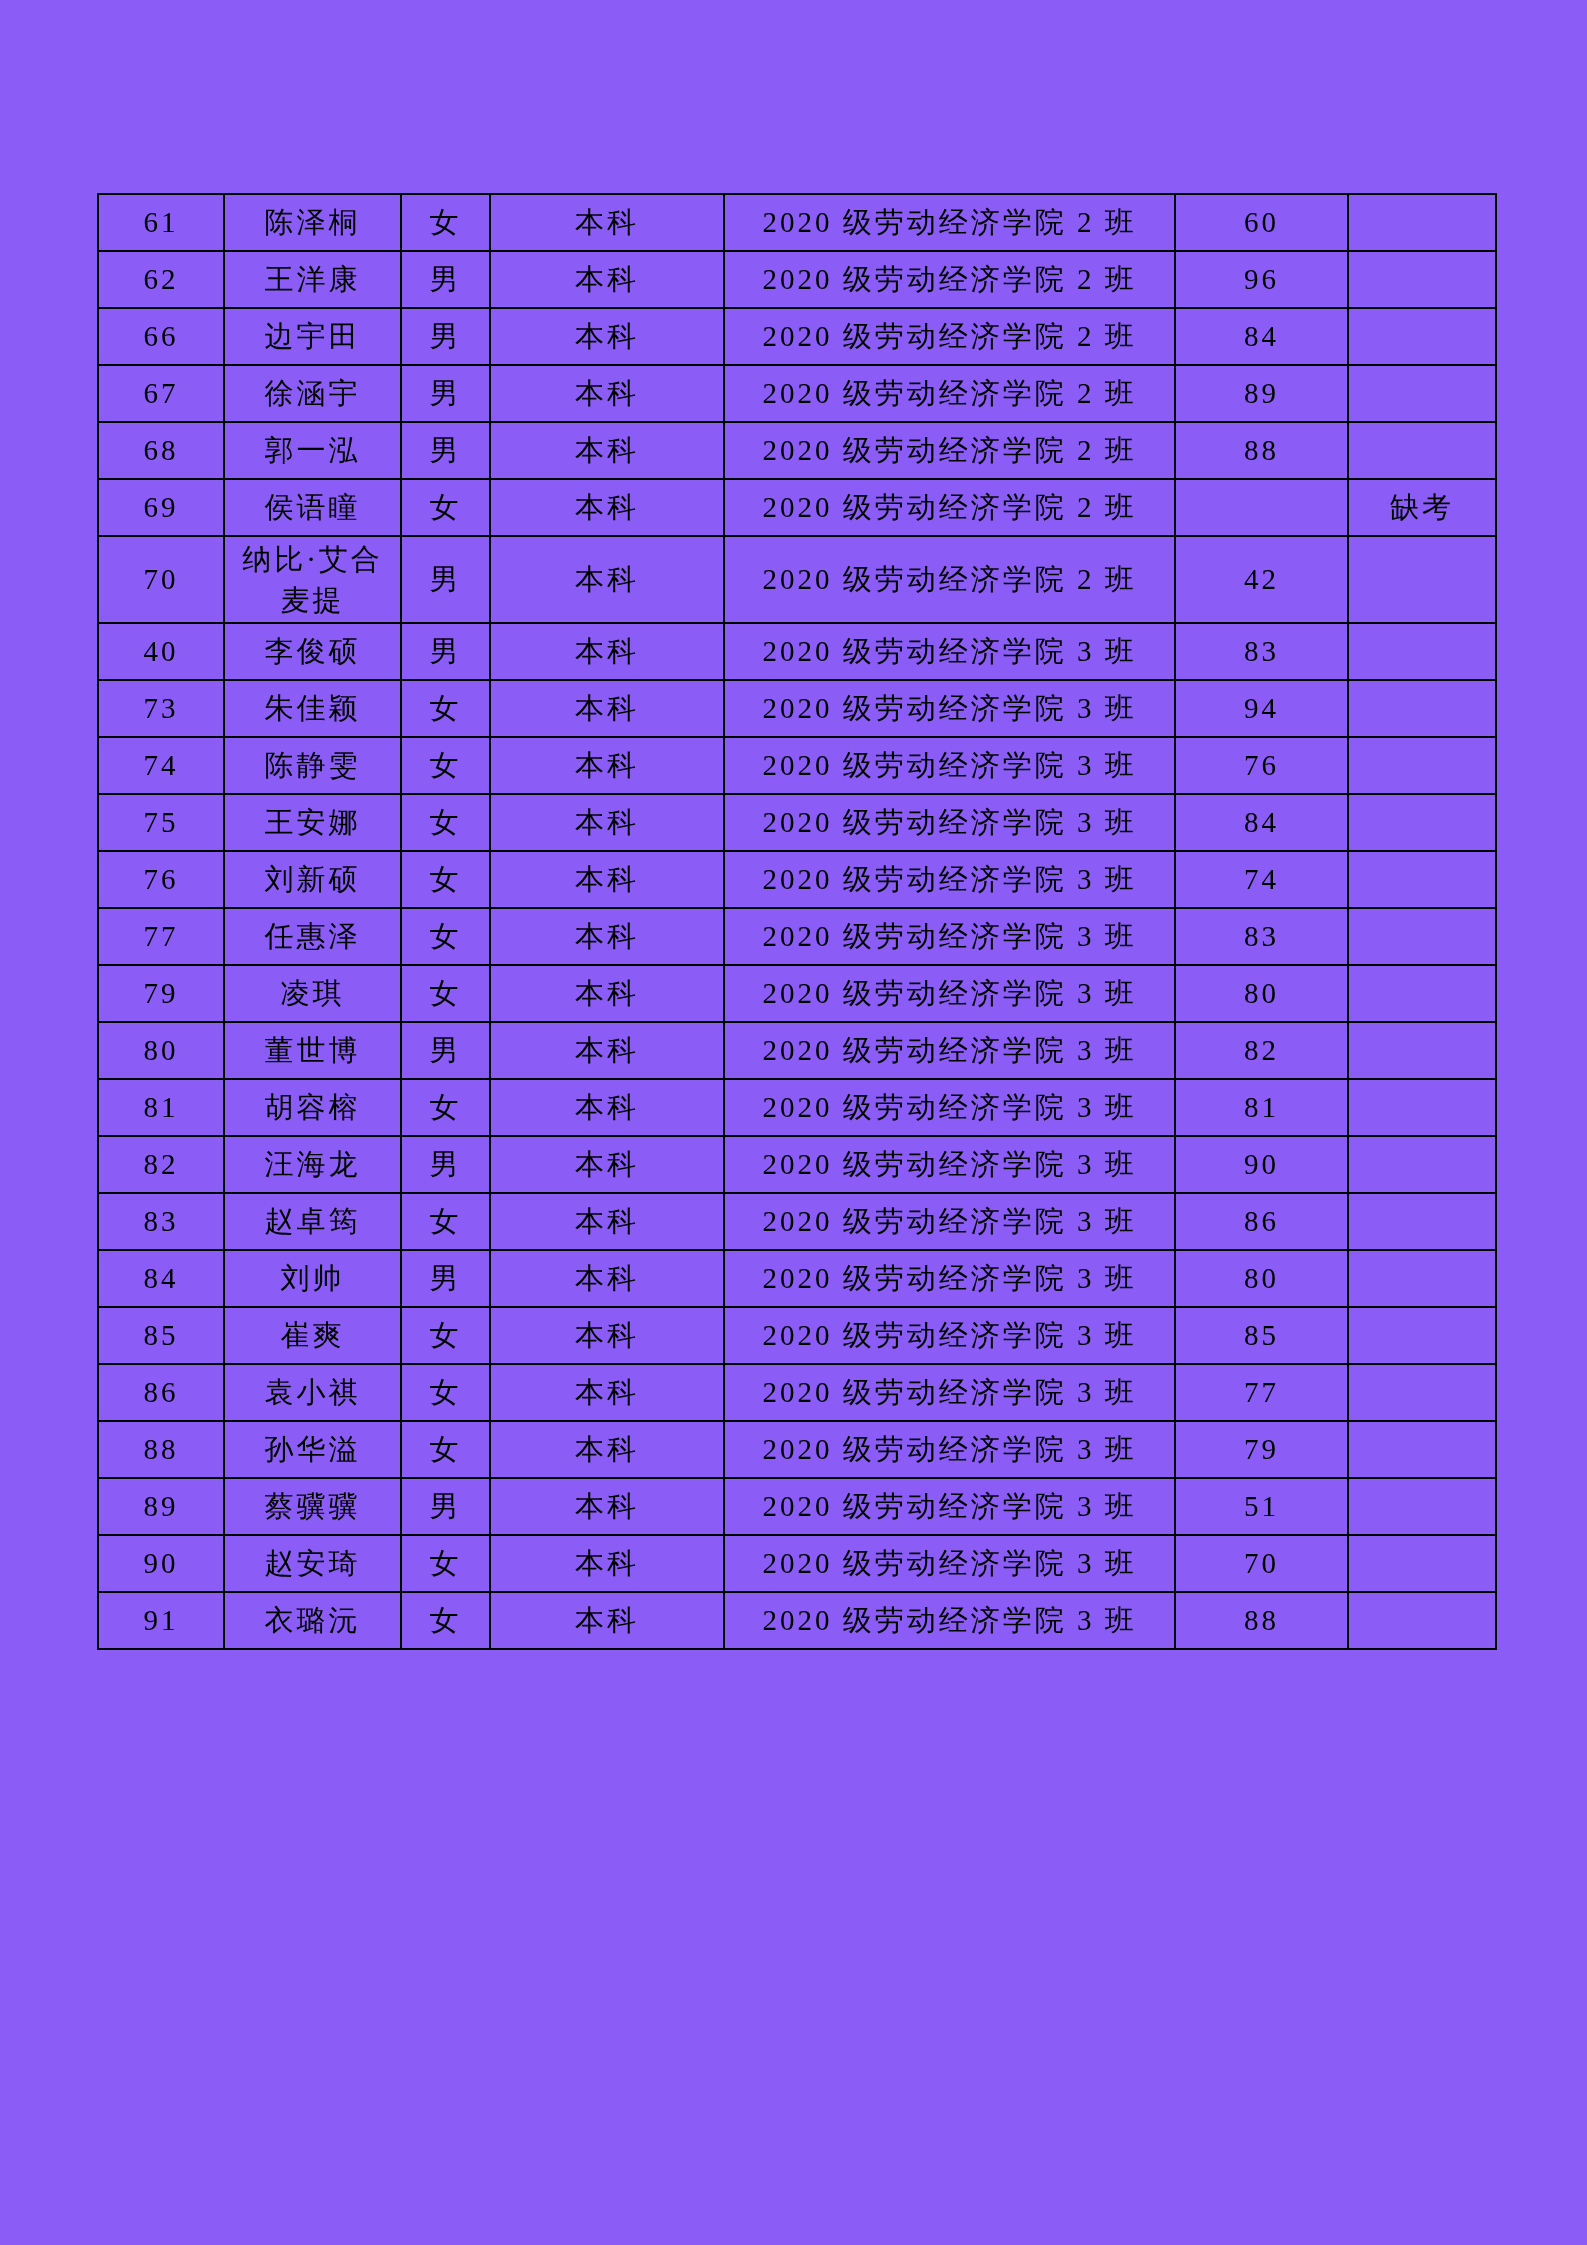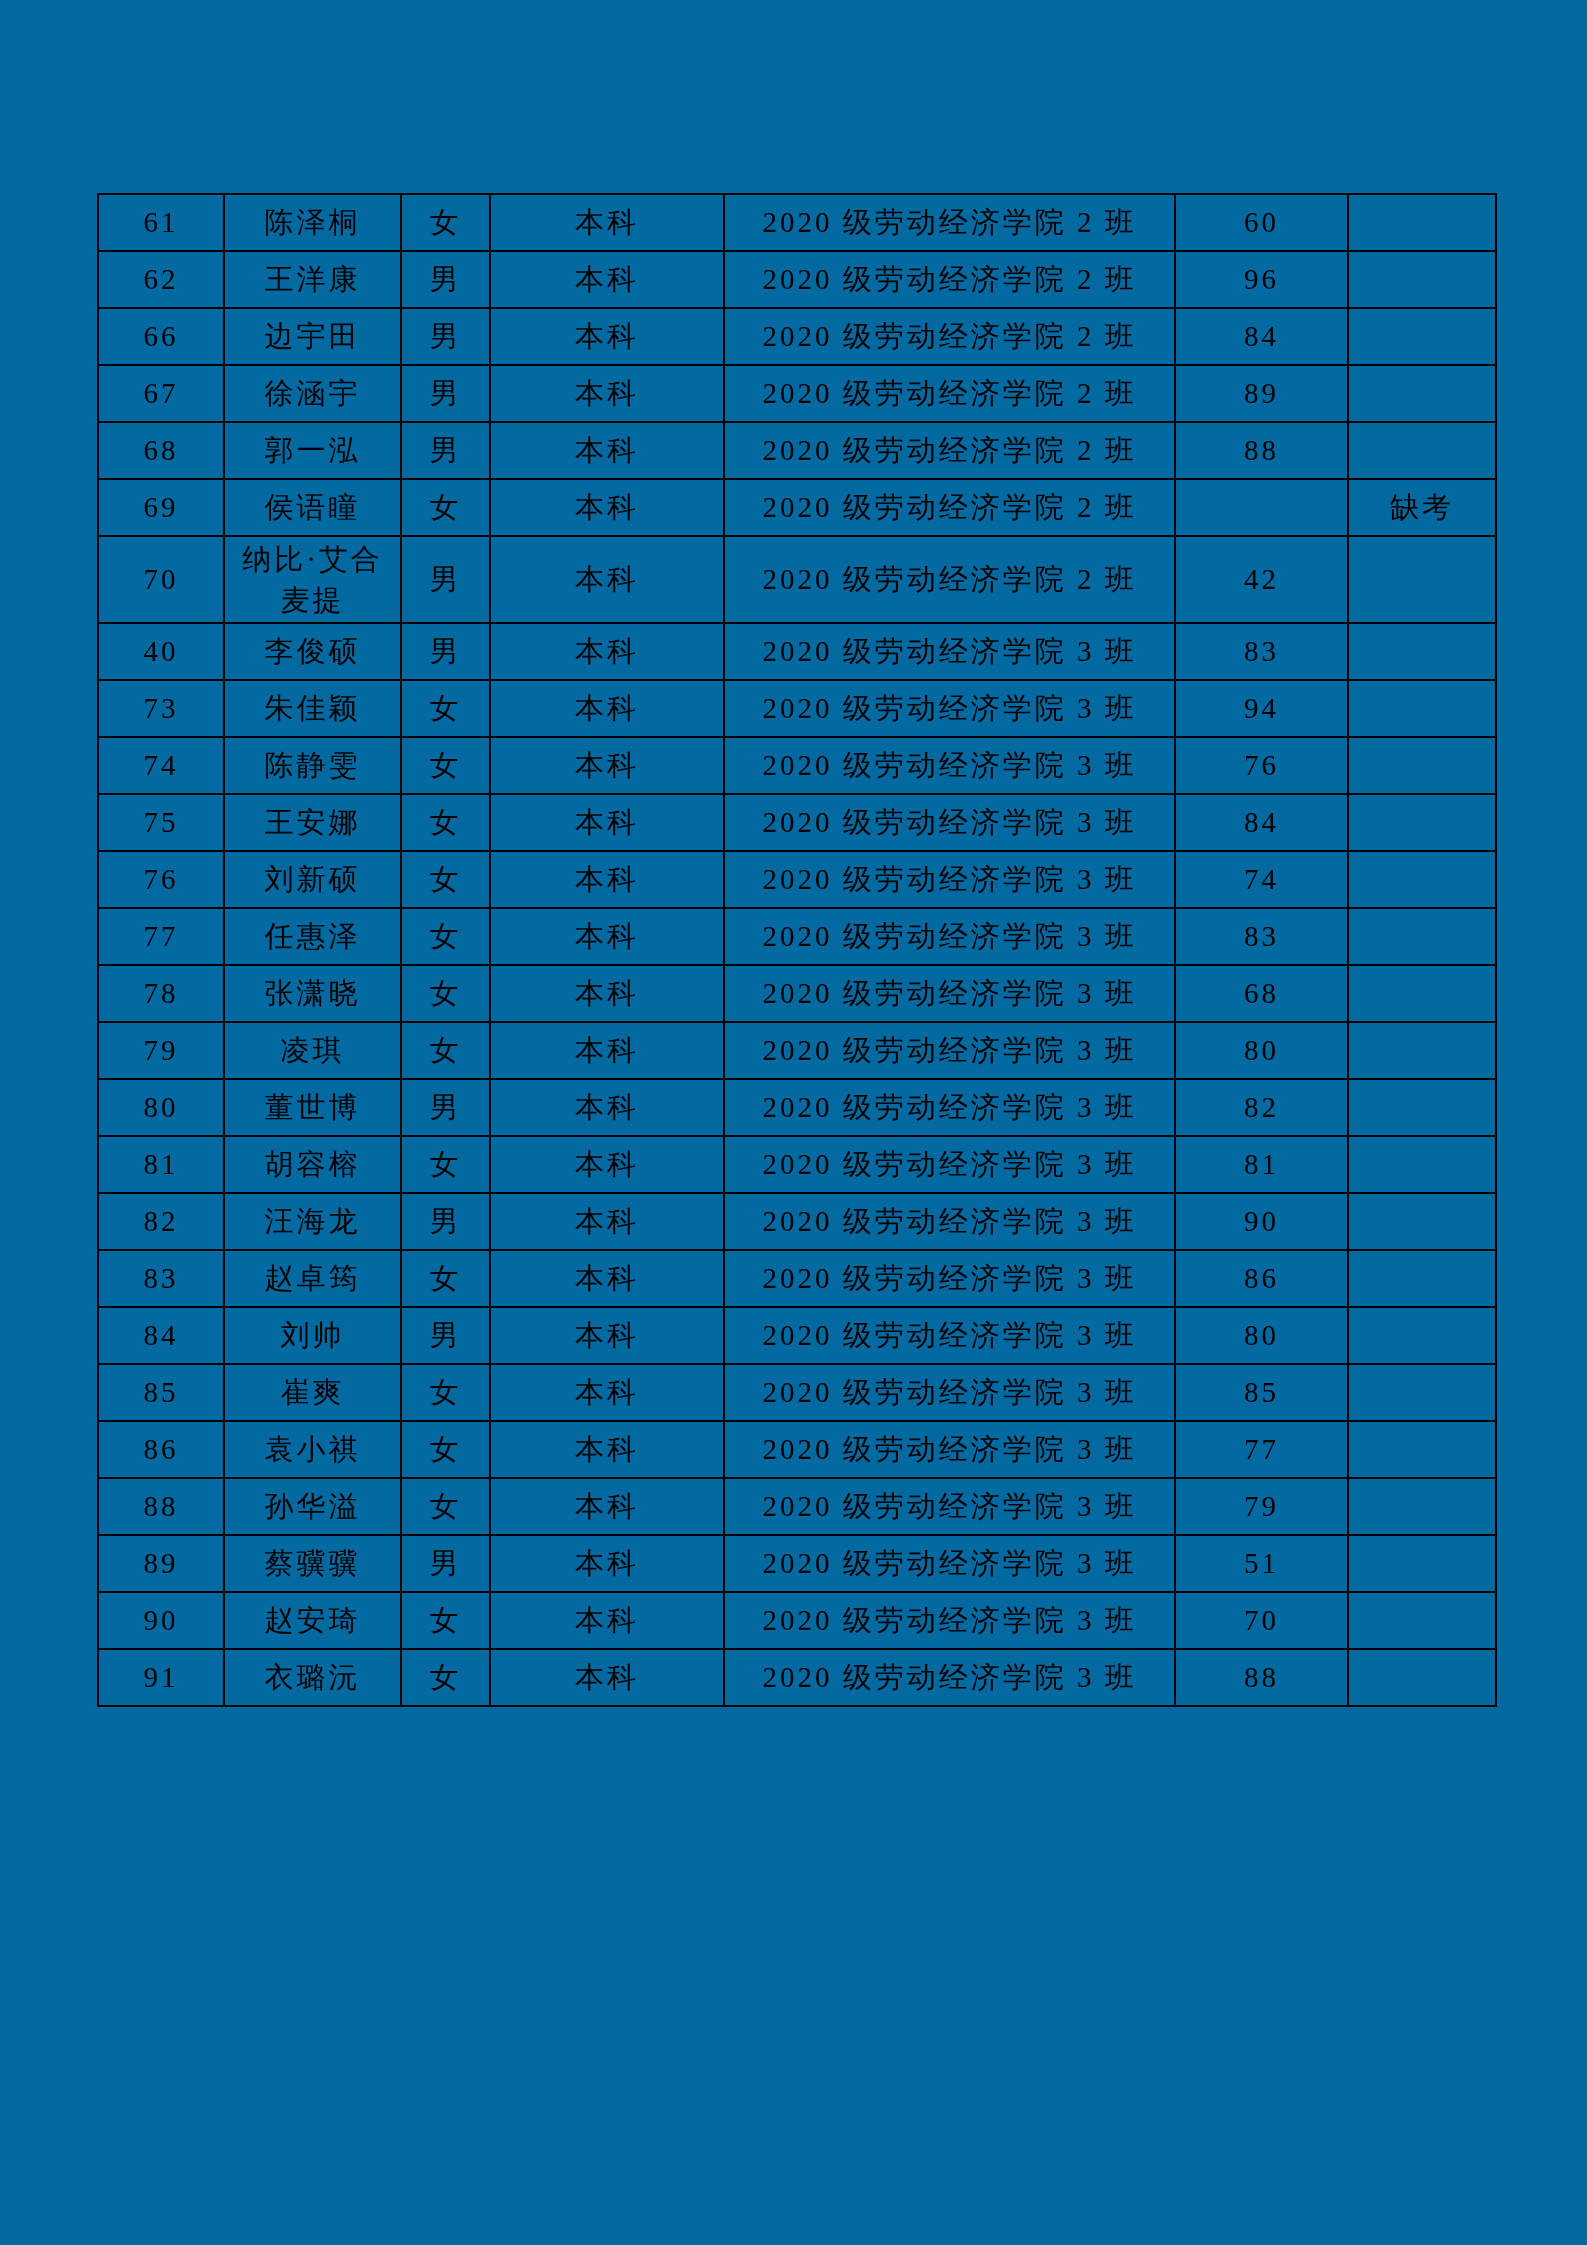--- a/index.html
+++ b/index.html
@@ -4,21 +4,21 @@
 <style>
   html, body {
     margin: 0;
     padding: 0;
     background: #ffffff;
   }
   .page {
     position: relative;
     width: 1587px;
     height: 2245px;
-    background: #0369a1;
+    background: #8b5cf6;
     overflow: hidden;
     font-family: "Liberation Serif", "DejaVu Serif", serif;
     color: #000000;
   }
   table.score-table {
     position: absolute;
     left: 97px;
     top: 193px;
     width: 1398px;
     border-collapse: collapse;
@@ -171,29 +171,20 @@
         <tr>
           <td>77</td>
           <td>任惠泽</td>
           <td>女</td>
           <td>本科</td>
           <td>2020 级劳动经济学院 3 班</td>
           <td>83</td>
           <td></td>
         </tr>
         <tr>
-          <td>78</td>
-          <td>张潇晓</td>
-          <td>女</td>
-          <td>本科</td>
-          <td>2020 级劳动经济学院 3 班</td>
-          <td>68</td>
-          <td></td>
-        </tr>
-        <tr>
           <td>79</td>
           <td>凌琪</td>
           <td>女</td>
           <td>本科</td>
           <td>2020 级劳动经济学院 3 班</td>
           <td>80</td>
           <td></td>
         </tr>
         <tr>
           <td>80</td>

